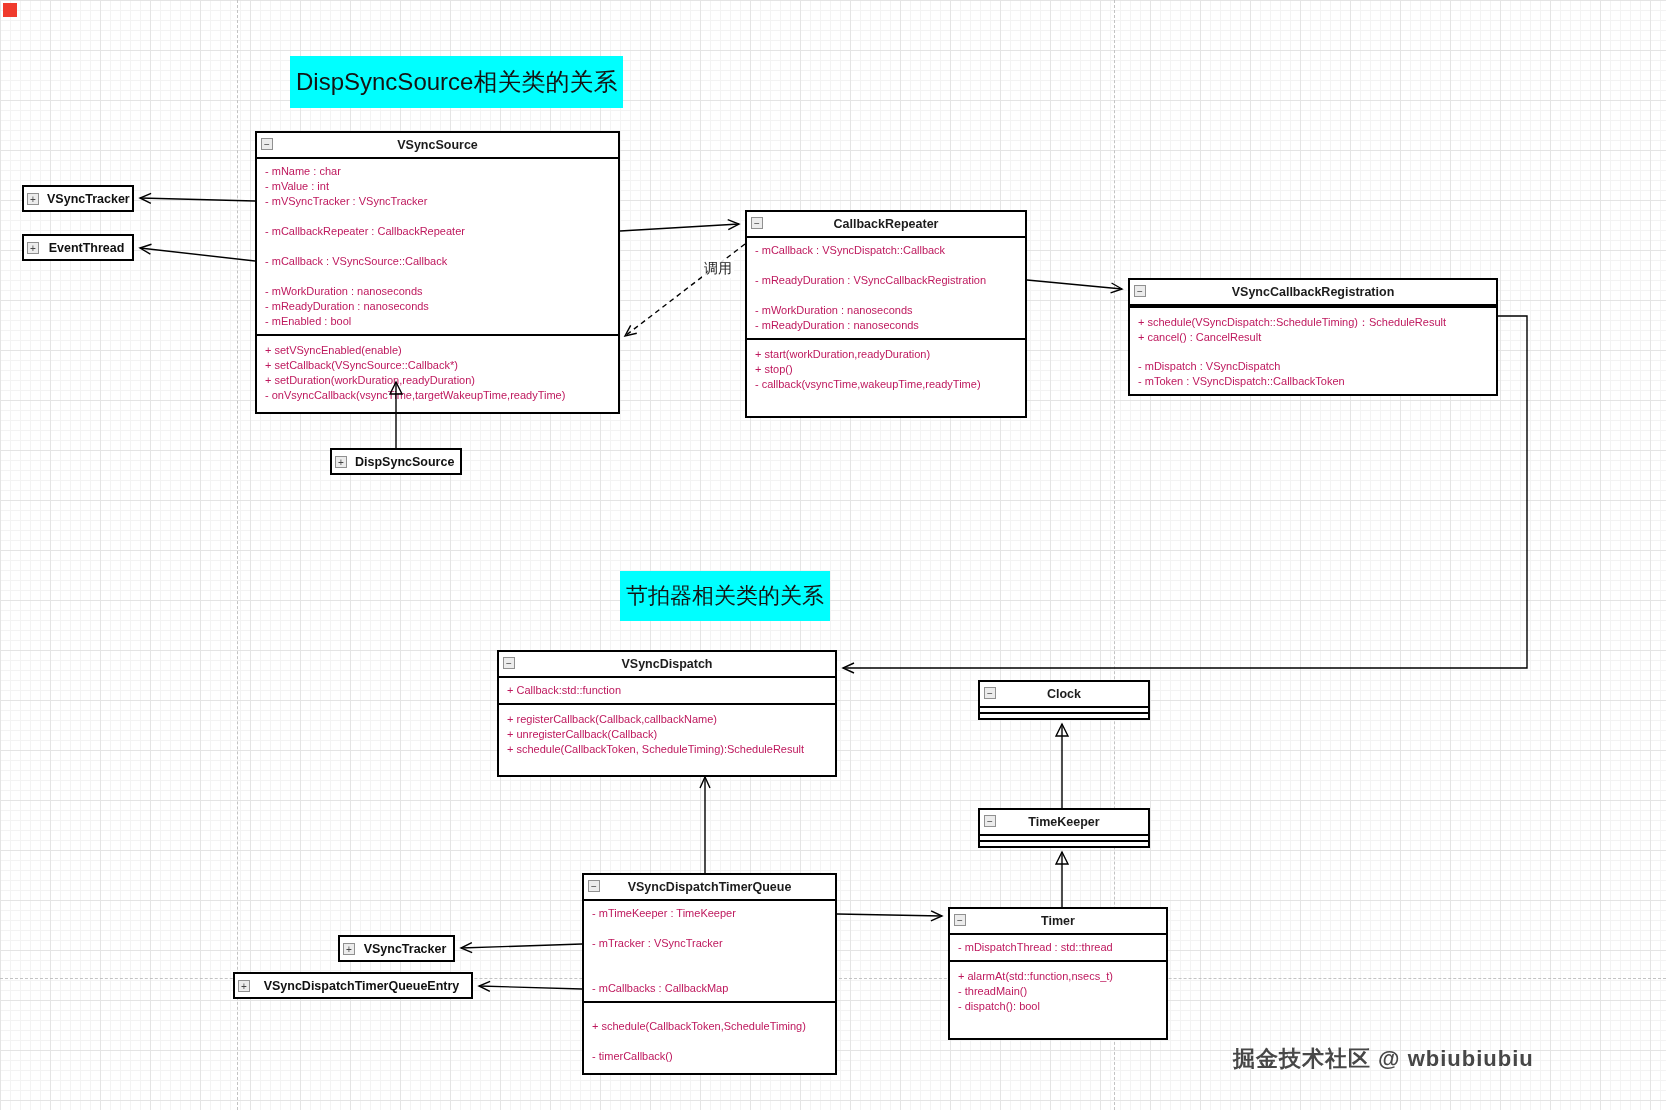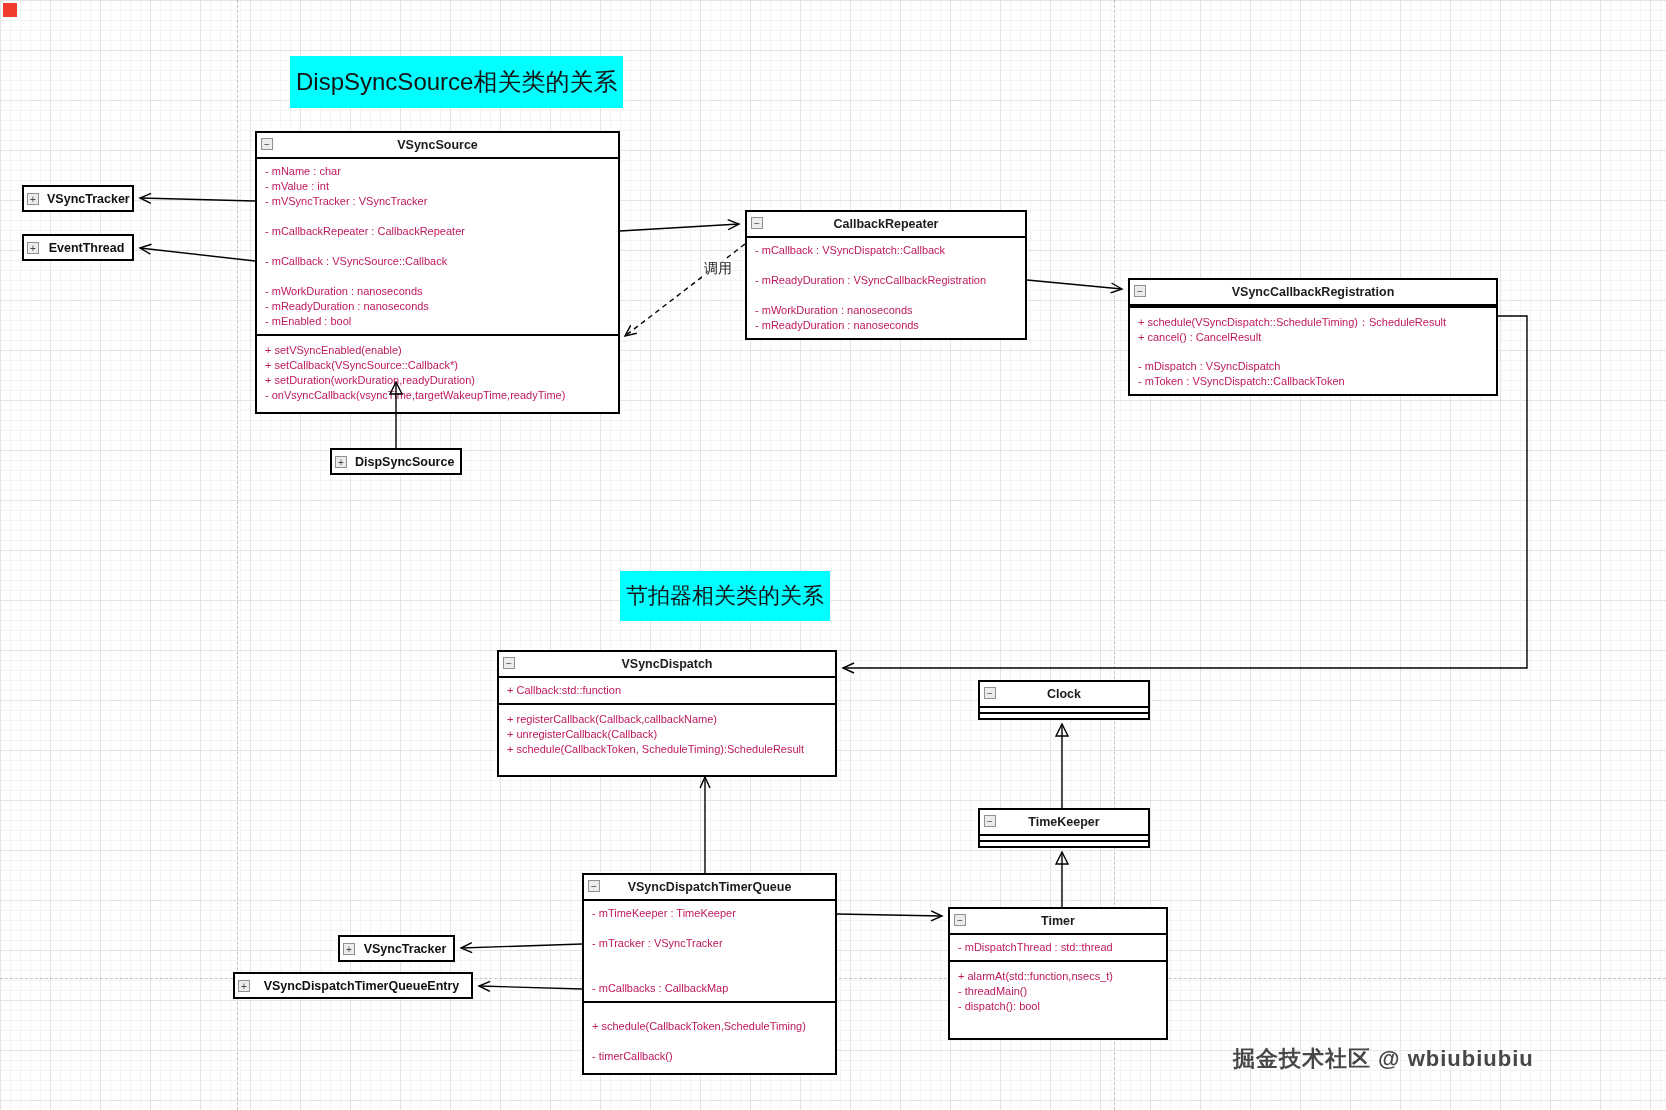--- a/index.html
+++ b/index.html
@@ -95,20 +95,26 @@
     <span class="tog">−</span>
     <span>CallbackRepeater</span>
   </div>
   <div class="members attrs">
       <div class="member-line">- mCallback : VSyncDispatch::Callback</div>
       <div class="member-line">&nbsp;</div>
       <div class="member-line">- mReadyDuration : VSyncCallbackRegistration</div>
       <div class="member-line">&nbsp;</div>
       <div class="member-line">- mWorkDuration : nanoseconds</div>
       <div class="member-line">- mReadyDuration : nanoseconds</div>
+    </div>
+  <div class="members methods">
+      <div class="member-line">+ start(workDuration,readyDuration)</div>
+      <div class="member-line">+ stop()</div>
+      <div class="member-line">- callback(vsyncTime,wakeupTime,readyTime)</div>
+      <div class="member-line">&nbsp;</div>
     </div>
 </div>
 
 <div class="class-box" style="left:1128px;top:278px;width:370px">
   <div class="class-title">
     <span class="tog">−</span>
     <span>VSyncCallbackRegistration</span>
   </div>
   <div class="members methods">
       <div class="member-line">+ schedule(VSyncDispatch::ScheduleTiming)：ScheduleResult</div>

